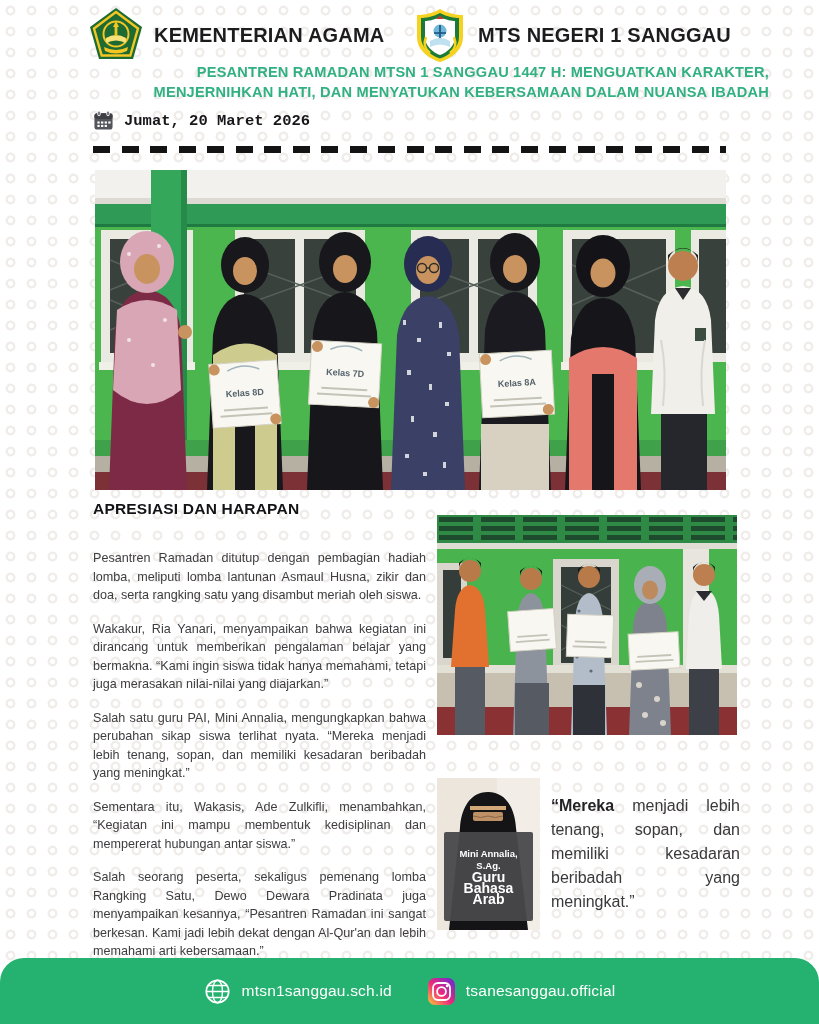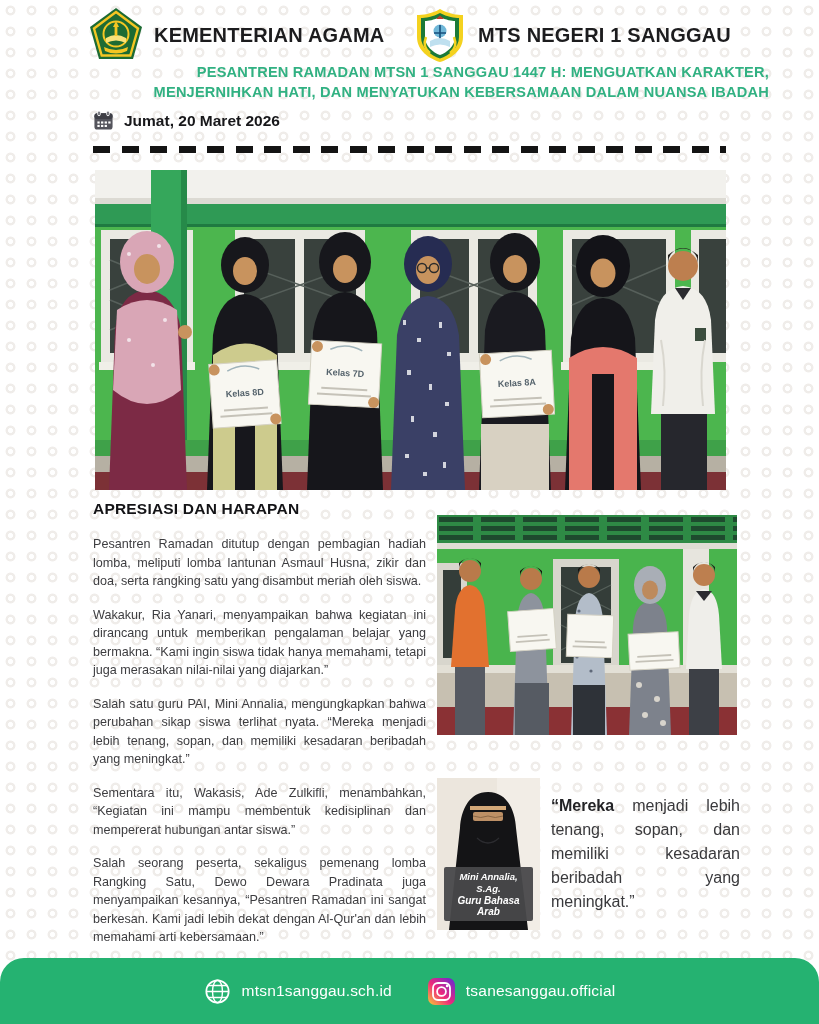--- a/index.html
+++ b/index.html
@@ -17,36 +17,36 @@
   
   .header{position:absolute;top:6px;left:88px;width:643px;height:58px;
     display:flex;justify-content:space-between;align-items:center;}
   .brand{display:flex;align-items:center;gap:10px;}
   .brand-name{font-size:20px;font-weight:700;color:#1c1c1e;letter-spacing:.2px;white-space:nowrap;}
   .logo{width:56px;height:56px;display:block;}
   
   .headline{position:absolute;top:62px;left:50px;width:719px;text-align:right;
     color:#31b182;font-weight:700;font-size:14.6px;line-height:20px;letter-spacing:.2px;}
   
-  .date-row{position:absolute;top:110px;left:93px;display:flex;align-items:center;gap:10px;}
+  .date-row{position:absolute;top:110px;left:93px;display:flex;align-items:center;gap:10px;font-family:Liberation Mono, monospace;}
   .date-row .txt{font-size:15.5px;font-weight:700;color:#17171a;}
   
   .divider{position:absolute;top:146px;left:93px;width:633px;height:6.5px;
     background:repeating-linear-gradient(90deg,#141414 0 17px,transparent 17px 28.5px);}
   
   .main-photo{position:absolute;top:170px;left:95px;width:631px;height:320px;overflow:hidden;}
   .photo2{position:absolute;top:515px;left:437px;width:300px;height:220px;overflow:hidden;}
   .portrait{position:absolute;top:778px;left:437px;width:103px;height:152px;overflow:hidden;}
   .portrait .badge{position:absolute;left:7px;right:7px;bottom:9px;background:rgba(72,72,74,.95);
-    color:#fff;text-align:center;padding:4px 2px;border-radius:2px;font-style:italic;}
+    color:#fff;text-align:center;padding:16px 2px;border-radius:2px;}
   .portrait .badge .l1{font-size:9.5px;font-weight:700;line-height:12px;}
-  .portrait .badge .l2{font-size:10px;font-weight:700;line-height:11px;}
+  .portrait .badge .l2{font-size:14px;font-weight:700;line-height:11px;}
   
   .article{position:absolute;top:500px;left:93px;width:333px;}
-  .article h2{margin:0 0 17px;font-size:15.5px;font-weight:800;color:#131316;letter-spacing:.2px;}
+  .article h2{margin:0 0 31px;font-size:15.5px;font-weight:800;color:#131316;letter-spacing:.2px;}
   .article p{margin:0 0 15px;font-size:12.6px;line-height:1.47;color:#3d3d40;text-align:justify;}
   
   .quote{position:absolute;top:794px;left:551px;width:189px;
     font-size:16px;line-height:1.5;color:#39393c;text-align:justify;}
   .quote .b{font-weight:700;color:#232326;}
   
   .footer{position:absolute;top:958px;left:0;width:819px;height:66px;background:#25b271;
     border-radius:24px 24px 0 0;display:flex;align-items:center;justify-content:center;gap:36px;}
   .footer .item{display:flex;align-items:center;gap:11px;}
   .footer .item span{color:#ffffff;font-size:15.5px;letter-spacing:.2px;}

